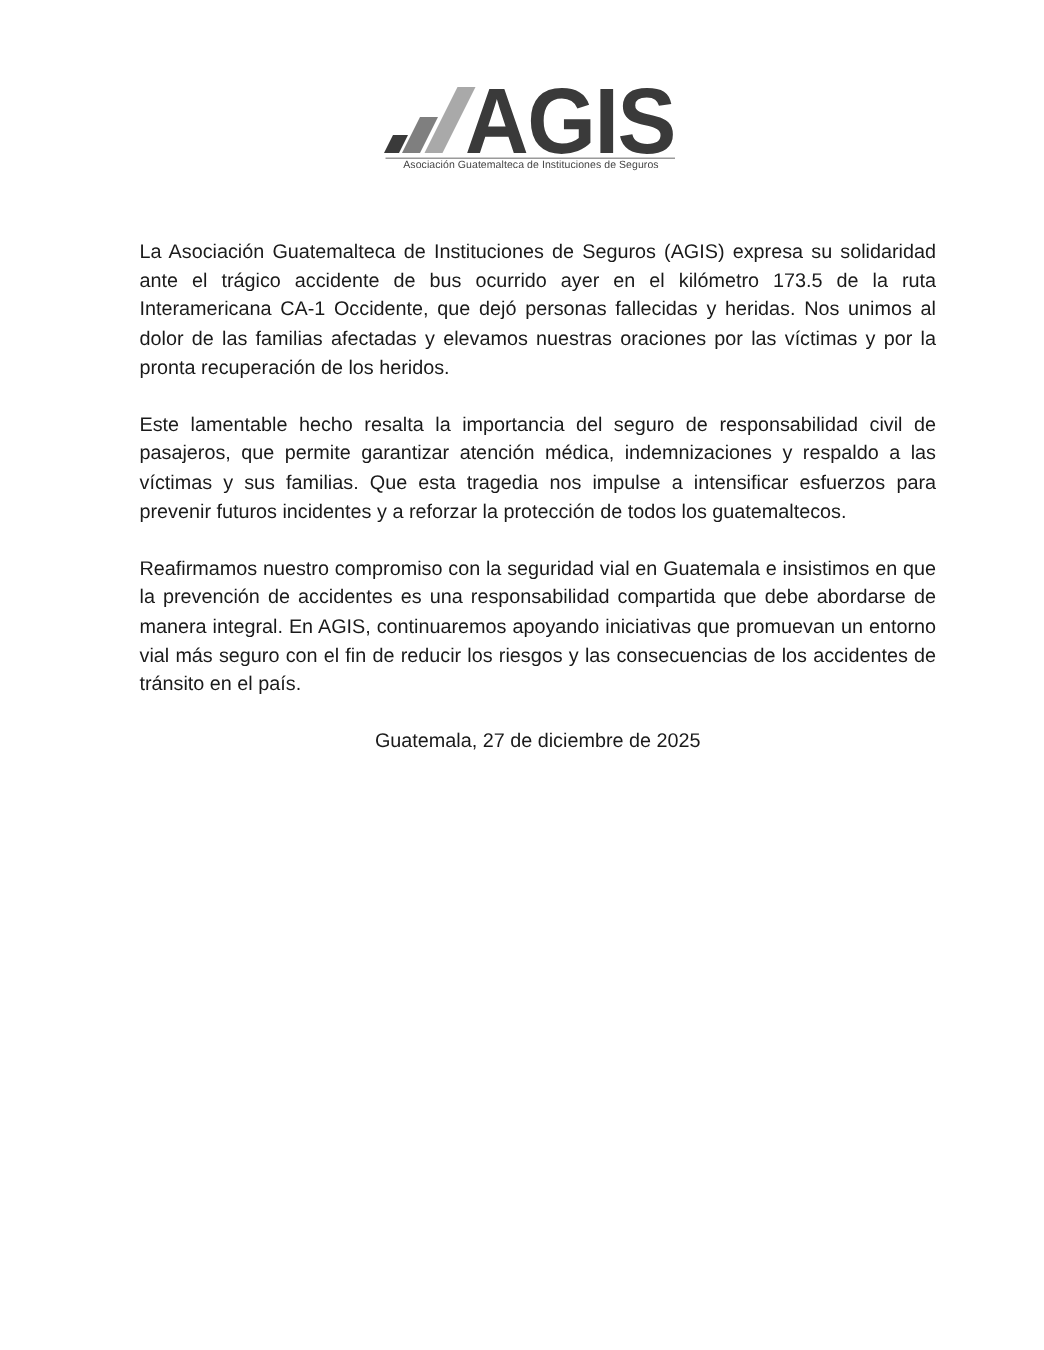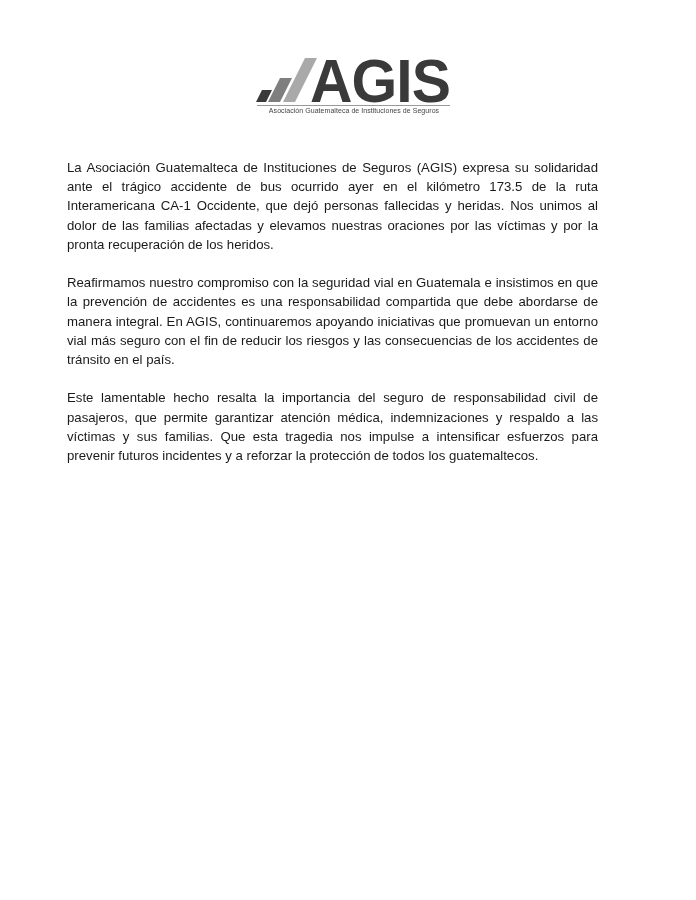--- a/index.html
+++ b/index.html
@@ -43,21 +43,21 @@
       top: 57px;
       width: 200px;
       text-align: center;
       font-size: 7px;
       letter-spacing: 0.05px;
       color: #444;
       white-space: nowrap;
     }
     .content {
       position: absolute;
-      left: 67px;
+      left: 93px;
       top: 158px;
       width: 531px;
       font-size: 13.2px;
       line-height: 19.2px;
       text-align: justify;
     }
     .content p {
       margin: 0 0 19.2px 0;
     }
     .dateline {
@@ -76,15 +76,16 @@
     <polygon points="29,52 51,8 63,8 41,52" fill="#a9a9a9"></polygon>
 
     <text x="56" y="52" font-family="Liberation Sans, DejaVu Sans, sans-serif" font-weight="bold" font-size="62" fill="#3a3a3a" letter-spacing="-1" textLength="140" lengthAdjust="spacingAndGlyphs">AGIS</text>
   </svg>
   <div class="logo-rule"></div>
   <div class="logo-tagline">Asociación Guatemalteca de Instituciones de Seguros</div>
 </div>
 
 <div class="content">
   <p>La Asociación Guatemalteca de Instituciones de Seguros (AGIS) expresa su solidaridad ante el trágico accidente de bus ocurrido ayer en el kilómetro 173.5 de la ruta Interamericana CA-1 Occidente, que dejó personas fallecidas y heridas. Nos unimos al dolor de las familias afectadas y elevamos nuestras oraciones por las víctimas y por la pronta recuperación de los heridos.</p>
+  <p>Este lamentable hecho resalta la importancia del seguro de responsabilidad civil de pasajeros, que permite garantizar atención médica, indemnizaciones y respaldo a las víctimas y sus familias. Que esta tragedia nos impulse a intensificar esfuerzos para prevenir futuros incidentes y a reforzar la protección de todos los guatemaltecos.</p>
   <p>Reafirmamos nuestro compromiso con la seguridad vial en Guatemala e insistimos en que la prevención de accidentes es una responsabilidad compartida que debe abordarse de manera integral. En AGIS, continuaremos apoyando iniciativas que promuevan un entorno vial más seguro con el fin de reducir los riesgos y las consecuencias de los accidentes de tránsito en el país.</p>
-  <p>Este lamentable hecho resalta la importancia del seguro de responsabilidad civil de pasajeros, que permite garantizar atención médica, indemnizaciones y respaldo a las víctimas y sus familias. Que esta tragedia nos impulse a intensificar esfuerzos para prevenir futuros incidentes y a reforzar la protección de todos los guatemaltecos.</p>
+  <p class="dateline">Guatemala, 27 de diciembre  de 2025</p>
 </div>
 
 </body></html>

